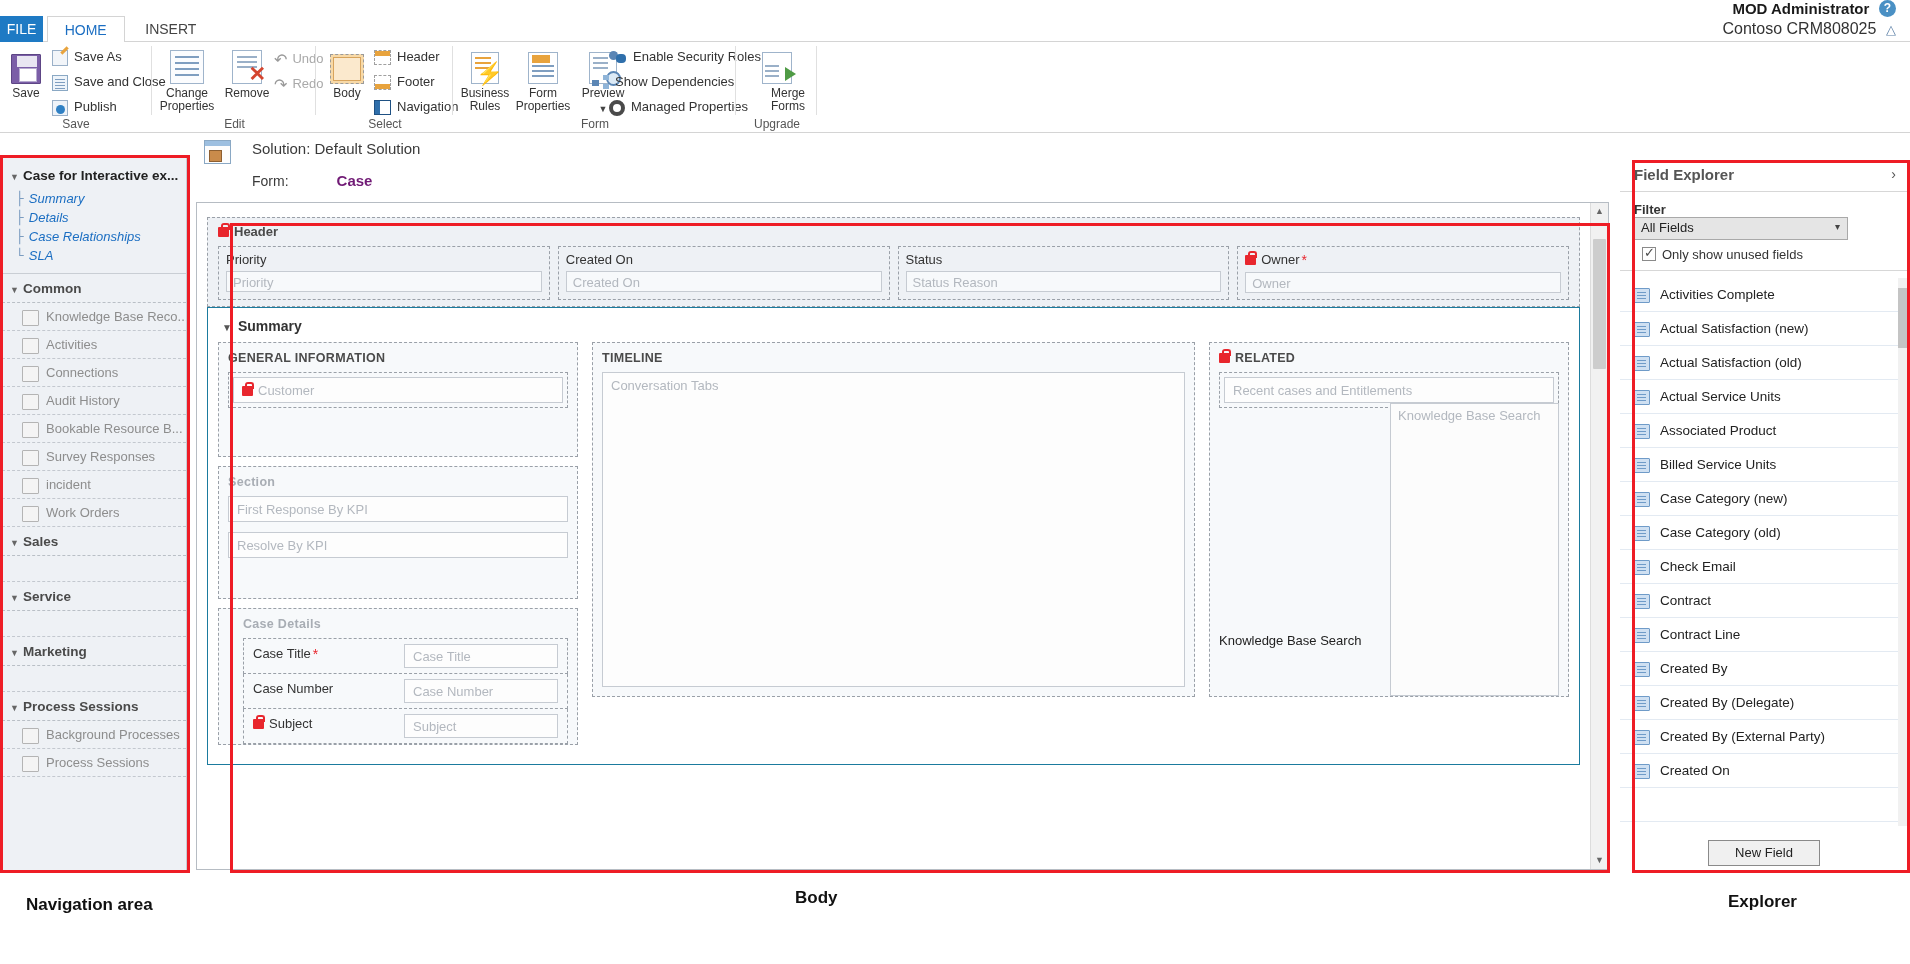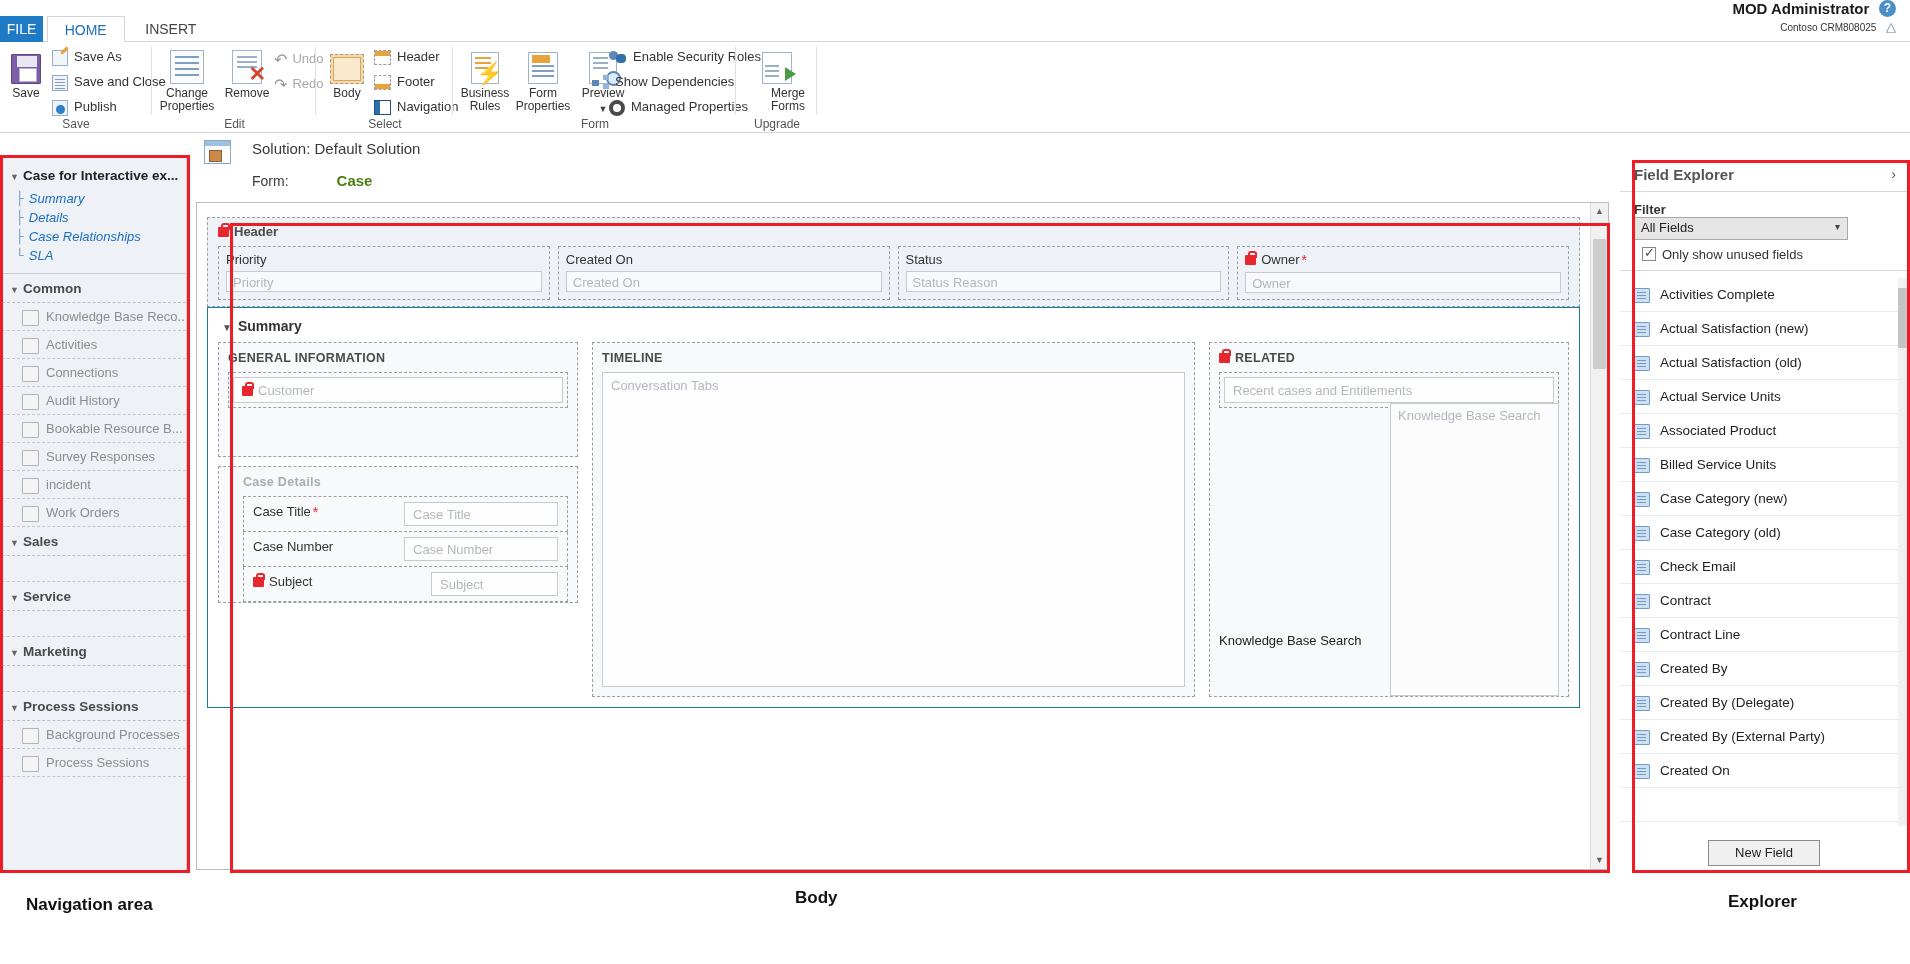--- a/index.html
+++ b/index.html
@@ -12,21 +12,21 @@
     color: #333333;
     overflow: hidden;
   }
   .app { position: relative; width: 1910px; height: 964px; background:#fff; }
 
   
   .userbar {
     position:absolute; top:0; right:14px; text-align:right; line-height:1.25;
   }
   .userbar .uname { font-size:15px; font-weight:bold; color:#1a1a1a; display:inline-block; }
-  .userbar .org   { font-size:10px; color:#333; display:inline-block; }
+  .userbar .org   { font-size:16px; color:#333; display:inline-block; }
   .help-icon {
     display:inline-block; width:17px; height:17px; border-radius:50%;
     background:#4a90c4; color:#fff; font-size:12px; font-weight:bold;
     text-align:center; line-height:17px; vertical-align:top; margin-left:6px;
   }
   .chev-up { display:inline-block; color:#5b7fa6; font-size:13px; margin-left:6px; }
 
   
   .ribbon-tabs {
     position:absolute; top:16px; left:0; height:26px; width:100%;
@@ -146,21 +146,21 @@
   
   .solhdr { position:absolute; left:196px; top:136px; width:1140px; height:64px; background:#fff; }
   .sol-ico {
     position:absolute; left:8px; top:4px; width:27px; height:24px;
     background:#fdfdfd; border:1px solid #8aa8c4;
   }
   .sol-ico::before{content:"";position:absolute;left:0;right:0;top:0;height:5px;background:#9dbfe0;}
   .sol-ico::after{content:"";position:absolute;left:4px;top:9px;width:11px;height:10px;background:#c98b4b;border:1px solid #8d5f31;}
   .sol-line1 { position:absolute; left:56px; top:4px; font-size:15px; color:#3a3a3a; }
   .sol-line2 { position:absolute; left:56px; top:36px; font-size:14px; color:#3a3a3a; }
-  .sol-line2 b { margin-left:48px; font-size:15px; color:#4d7c0f; }
+  .sol-line2 b { margin-left:48px; font-size:15px; color:#701a75; }
 
   .formcanvas {
     position:absolute; left:196px; top:202px; width:1413px; height:668px;
     background:#fff; border:1px solid #b6bcc3; overflow:hidden;
   }
   .fc-inner { position:absolute; left:0; top:0; right:20px; bottom:0; padding:8px 8px 0 10px; }
 
   .sec-header-band {
     border:1px dashed #9aa0a8; background:#eef1f5;
     margin:6px 0 0 0; padding:6px 10px;
@@ -485,36 +485,41 @@
           <div class="col c1">
             <div class="panel" style="height:115px;">
               <div class="panel-title">GENERAL INFORMATION</div>
               <div class="ctrl-outer">
                 <div class="ctrl">
                   <span class="lock"></span><span>Customer</span>
                 </div>
               </div>
             </div>
 
+            <div class="panel" style="height:133px;">
+              <div class="panel-title dim">Section</div>
+              <div class="ctrl" style="margin-bottom:10px;">First Response By KPI</div>
+              <div class="ctrl">Resolve By KPI</div>
+            </div>
 
             <div class="panel" style="padding:8px 9px 0 24px;">
               <div class="panel-title dim">Case Details</div>
               <div class="detail-row">
                 <div class="dl"><span>Case Title</span><span class="req">*</span></div>
                 <div class="dv">
                     <div class="ctrl">Case Title</div>
                   </div>
               </div>
               <div class="detail-row" style="border-top:none;">
                 <div class="dl">Case Number</div>
                 <div class="dv">
                     <div class="ctrl">Case Number</div>
                   </div>
               </div>
-              <div class="detail-row" style="border-top:none;gap:27px;">
+              <div class="detail-row" style="border-top:none;">
                 <div class="dl"><span class="lock"></span><span>Subject</span></div>
                 <div class="dv">
                     <div class="ctrl">Subject</div>
                   </div>
               </div>
             </div>
           </div>
 
           <div class="col c2">
             <div class="timeline-box">

